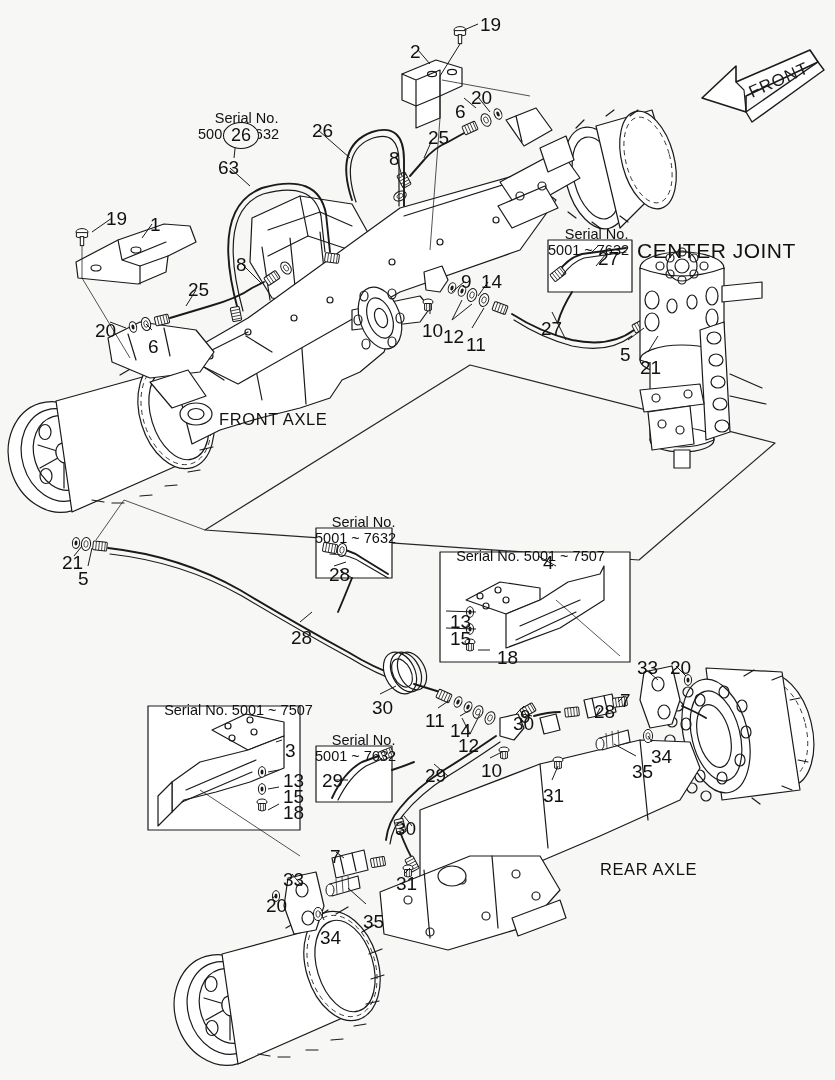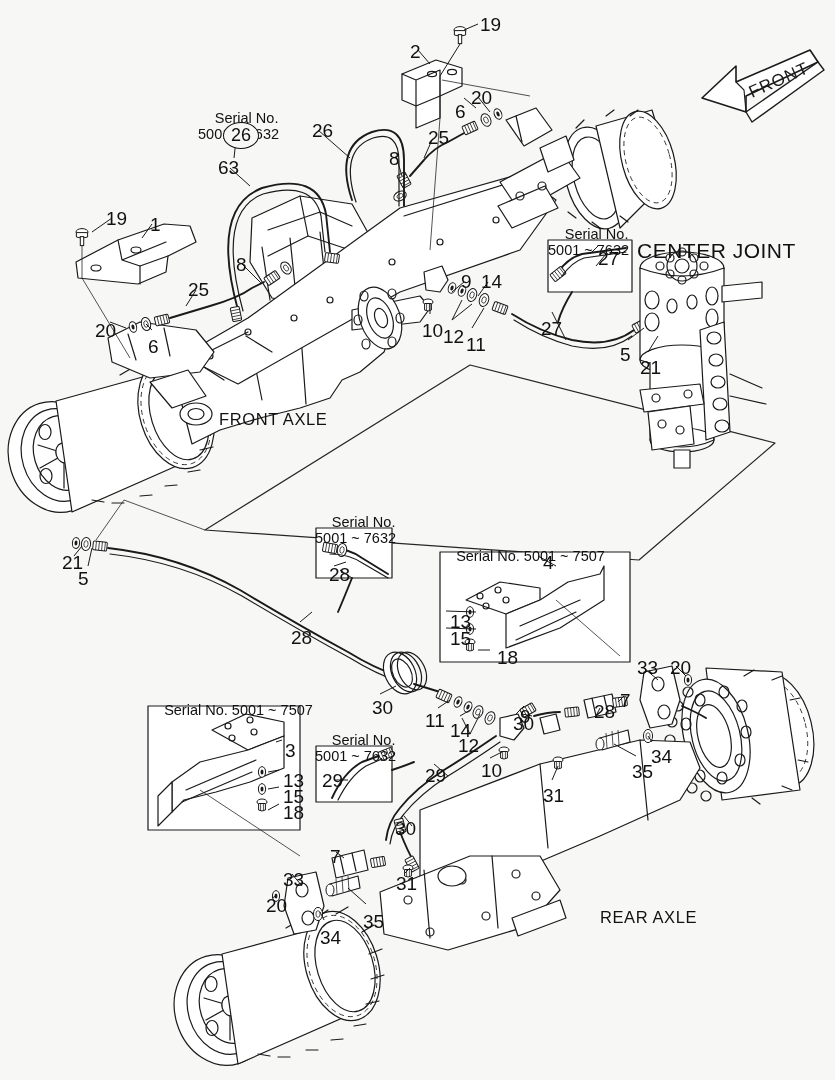--- a/index.html
+++ b/index.html
@@ -709,21 +709,21 @@
 
   <div class="lbl ser" style="left:440px;top:531px;text-align:left;">
     <span>Serial No. 5001 ~ 7507</span>
   </div>
 
   <div class="lbl ser" style="left:148px;top:685px;text-align:left;">
     <span>Serial No. 5001 ~ 7507</span>
   </div>
 
   <div class="lbl axle" style="left:219px;top:410px;">FRONT AXLE</div>
-  <div class="lbl axle" style="left:600px;top:860px;margin-top:48px;">REAR AXLE</div>
+  <div class="lbl axle" style="left:600px;top:860px;">REAR AXLE</div>
   <div class="lbl cj" style="left:637px;top:239px;">CENTER JOINT</div>
 
   <div style="position:absolute;left:690px;top:40px;">
     <svg width="140" height="100" viewBox="0 0 140 100">
       <path d="M12,58 L46,26 L46,42 L120,10 L128,22 L56,56 L56,72 Z" fill="#ffffff" stroke="#1a1a1a" stroke-width="1.6" stroke-linejoin="round"></path>
       <path d="M128,22 L134,30 L62,82 L56,72 Z" fill="#ffffff" stroke="#1a1a1a" stroke-width="1.4" stroke-linejoin="round"></path>
       <path d="M46,42 L54,50 L56,72" fill="none" stroke="#1a1a1a" stroke-width="1.1"></path>
       <text x="62" y="58" font-family="Liberation Sans, sans-serif" font-size="17" fill="#1a1a1a" letter-spacing="1" transform="rotate(-24 62 58)">FRONT</text>
     </svg>
   </div>

